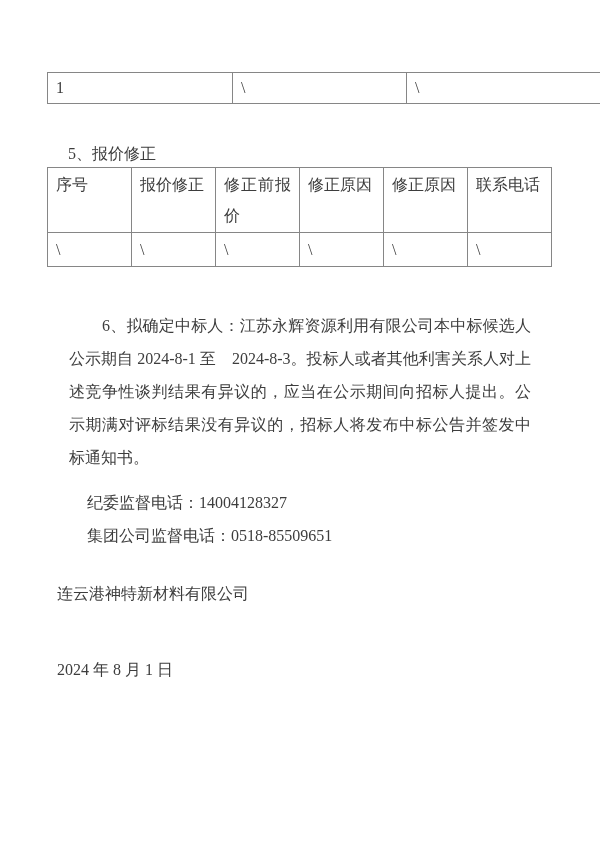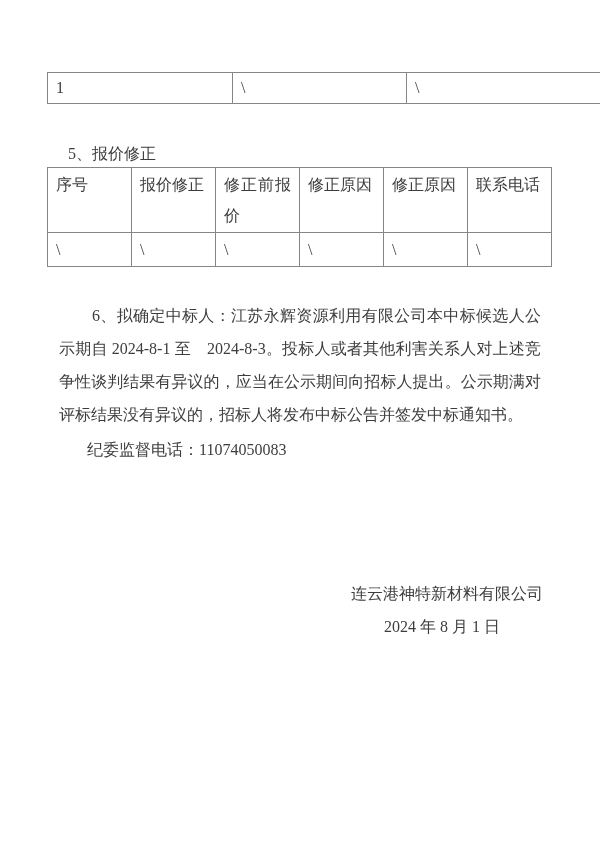--- a/index.html
+++ b/index.html
@@ -52,36 +52,35 @@
   .t2 td { height: 33px; line-height: 33px; }
   
   .p6 {
     position: absolute;
     left: 57px;
     top: 297px;
     width: 486px;
     line-height: 33px;
   }
   .p6 p {
-    margin: 2px;
+    margin: 12px;
     text-indent: 33px;
     text-align: justify;
     word-break: break-all;
   }
   .contact { padding-left: 30px; }
   
   .sig {
     position: absolute;
     left: 57px;
     top: 577px;
     width: 486px;
-    text-align: right;
     line-height: 33px;
   }
-  .sig .date { padding-right: 43px; }
+  .sig .date { padding-right: 43px; margin-top: 43px; }
 </style>
 </head>
 <body>
 
 <div class="page">
 
   <table class="t1">
     <tbody>
         <tr>
       <td class="c1">1</td>
@@ -109,21 +108,22 @@
       <td>\</td>
       <td>\</td>
       <td>\</td>
       <td>\</td>
     </tr>
   </tbody>
     </table>
 
   <div class="p6">
     <p>6、拟确定中标人：江苏永辉资源利用有限公司本中标候选人公示期自 2024-8-1 至　2024-8-3。投标人或者其他利害关系人对上述竞争性谈判结果有异议的，应当在公示期间向招标人提出。公示期满对评标结果没有异议的，招标人将发布中标公告并签发中标通知书。</p>
-    <div class="contact">纪委监督电话：11074050083</div>
+    <div class="contact">纪委监督电话：14004128327</div>
+    <div class="contact">集团公司监督电话：0518-85509651</div>
   </div>
 
   <div class="sig">
     <div>连云港神特新材料有限公司</div>
     <div class="date">2024 年 8 月 1 日</div>
   </div>
 
 </div>
 
 </body></html>

